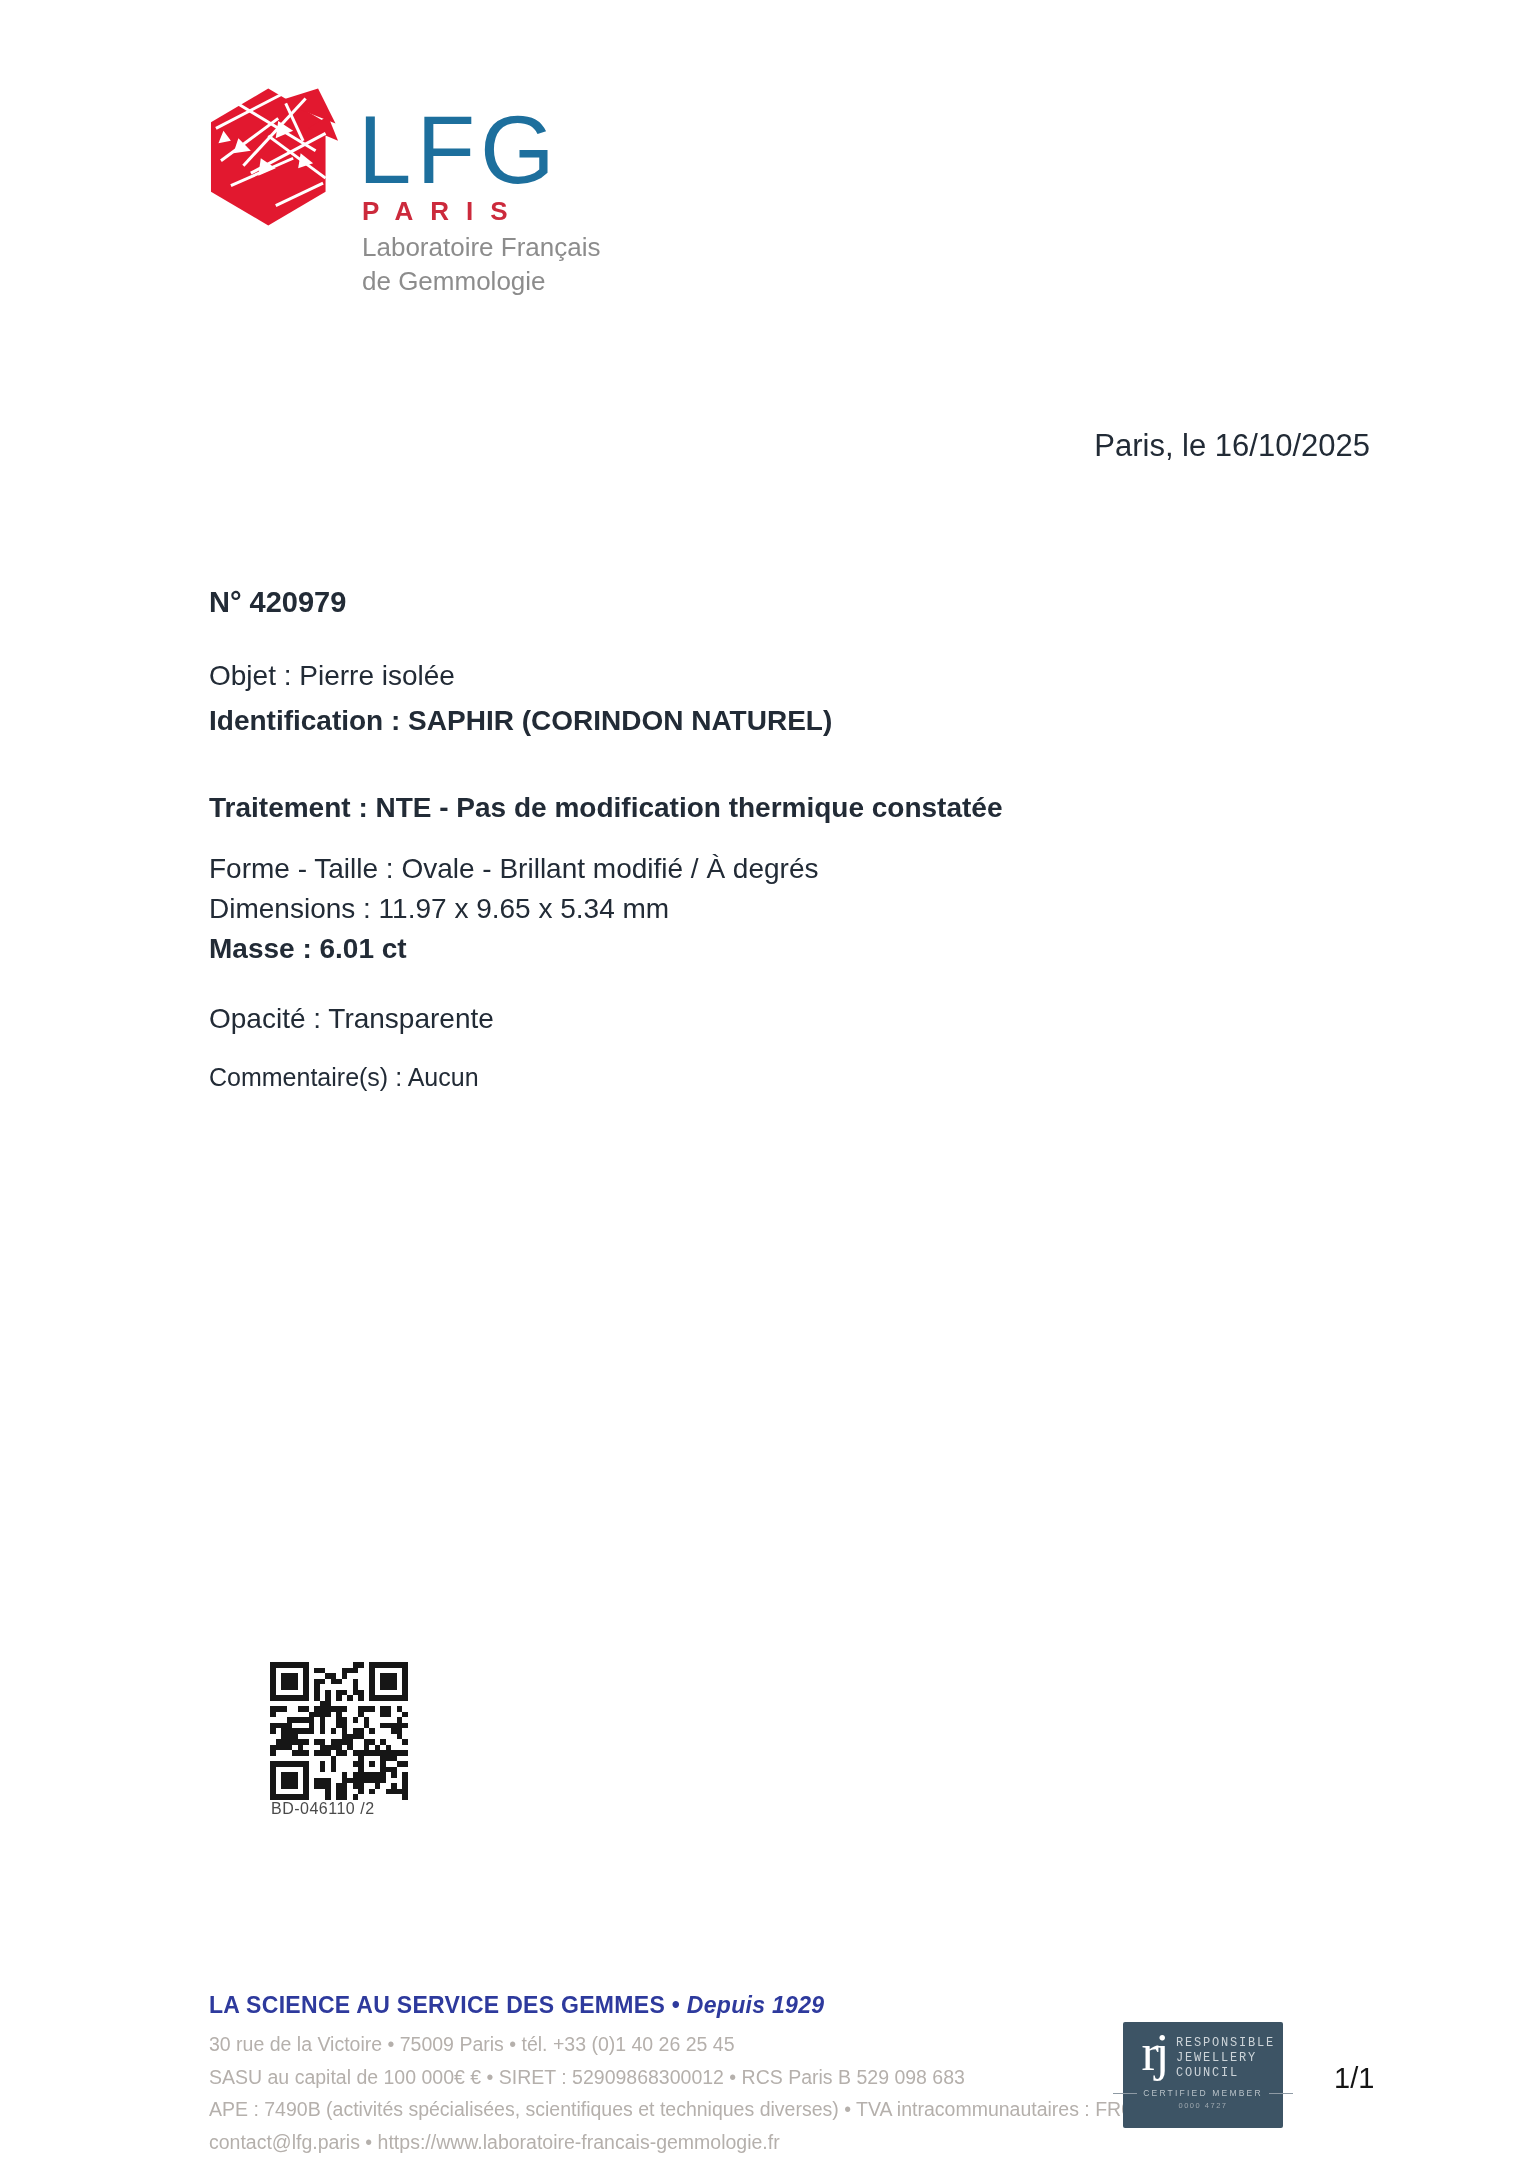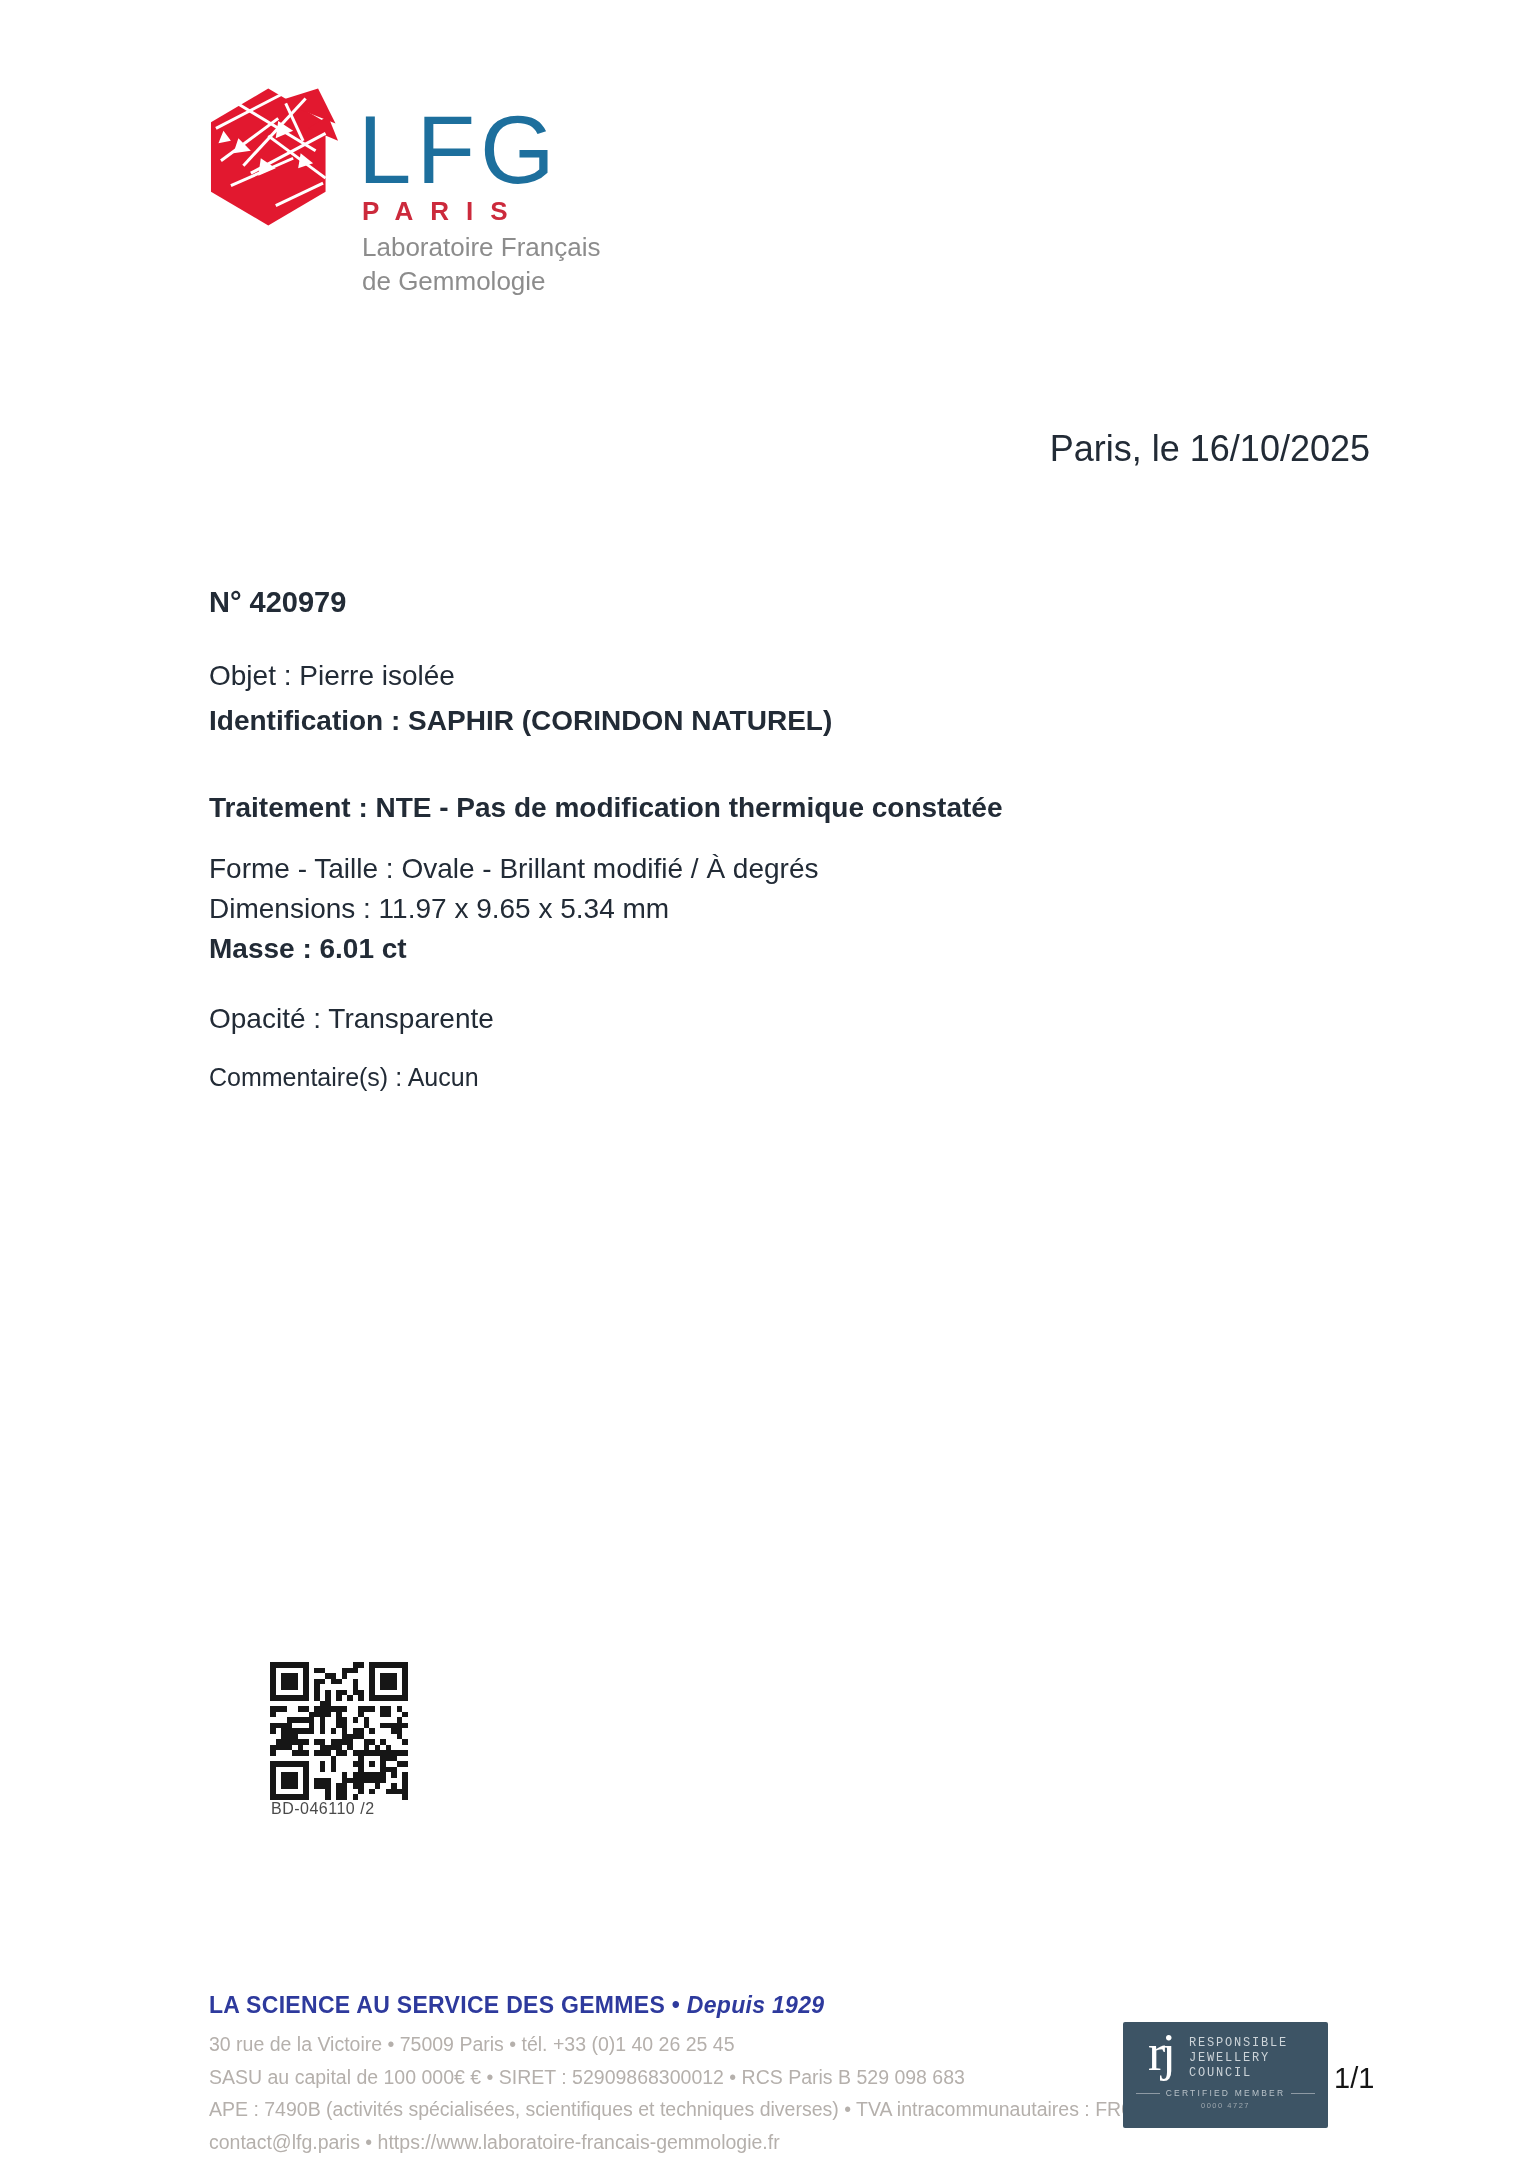--- a/index.html
+++ b/index.html
@@ -26,21 +26,21 @@
     color:#cc2a3c;
   }
   .logo-subtitle {
     position:absolute; left:362px; top:230px;
     font-size:26px; line-height:34px; color:#8c8c8c;
   }
 
   
   .date-line {
     position:absolute; right:156px; top:428px;
-    font-size:36px; color:#222b36;
+    font-size:31px; color:#222b36;
   }
 
   
   .line { position:absolute; left:209px; white-space:nowrap; font-size:28px; color:#222b36; }
   .bold { font-weight:bold; }
   .l-number   { top:586px; font-size:29px; }
   .l-objet    { top:660px; }
   .l-ident    { top:705px; }
   .l-trait    { top:792px; }
   .l-forme    { top:853px; }
@@ -66,21 +66,21 @@
   
   .footer {
     position:absolute; left:209px; top:2028px;
     font-size:19.5px; line-height:32.5px; color:#b5b0ac;
   }
   .footer div { white-space:nowrap; }
 
   
   .rjc {
     position:absolute; left:1123px; top:2022px;
-    width:205px; height:106px;
+    width:160px; height:106px;
     background:#3d5465; border-radius:2px;
     display:flex; flex-direction:column; align-items:center;
     padding:8px 8px 6px 8px;
   }
   .rjc-top { display:flex; align-items:flex-start; width:100%; }
   .rjc-monogram {
     font-family:"Liberation Serif", serif;
     font-size:52px; line-height:46px; color:#ffffff;
     width:58px; text-align:center; letter-spacing:-4px;
   }

